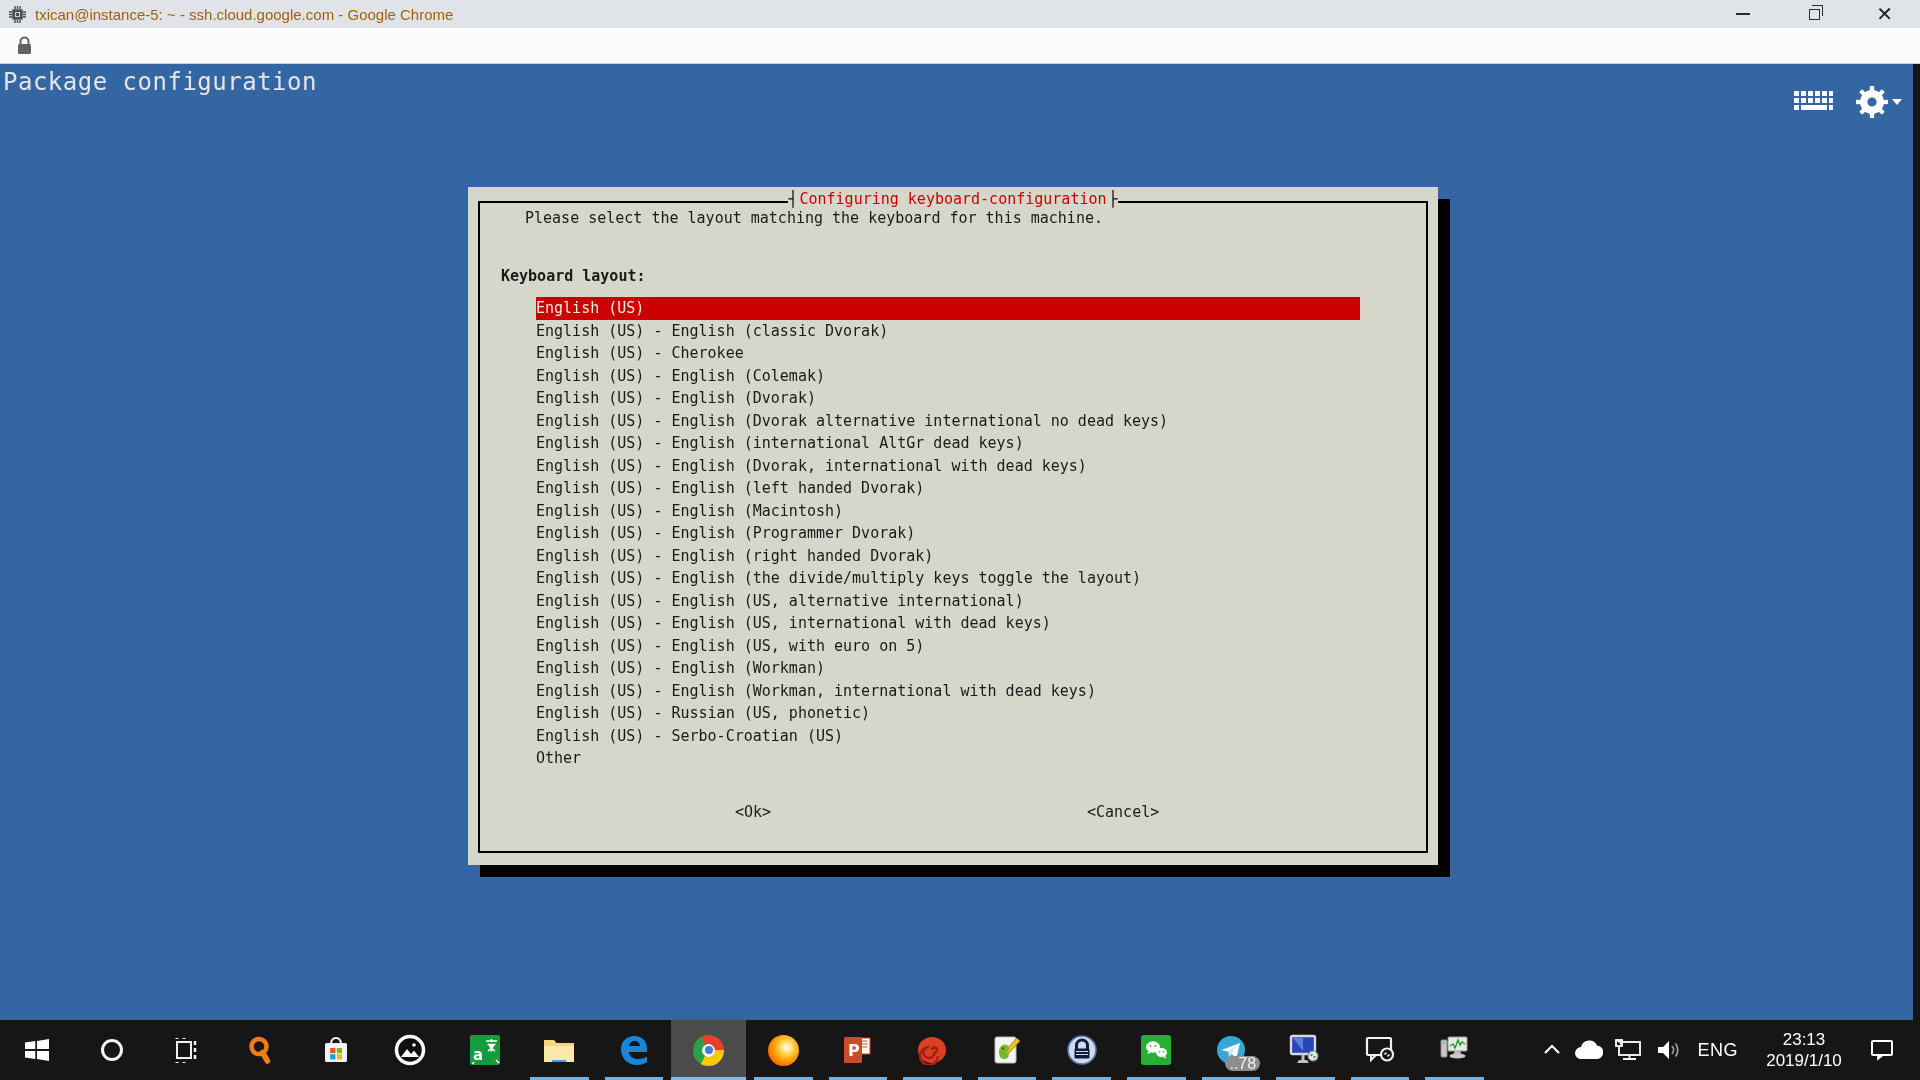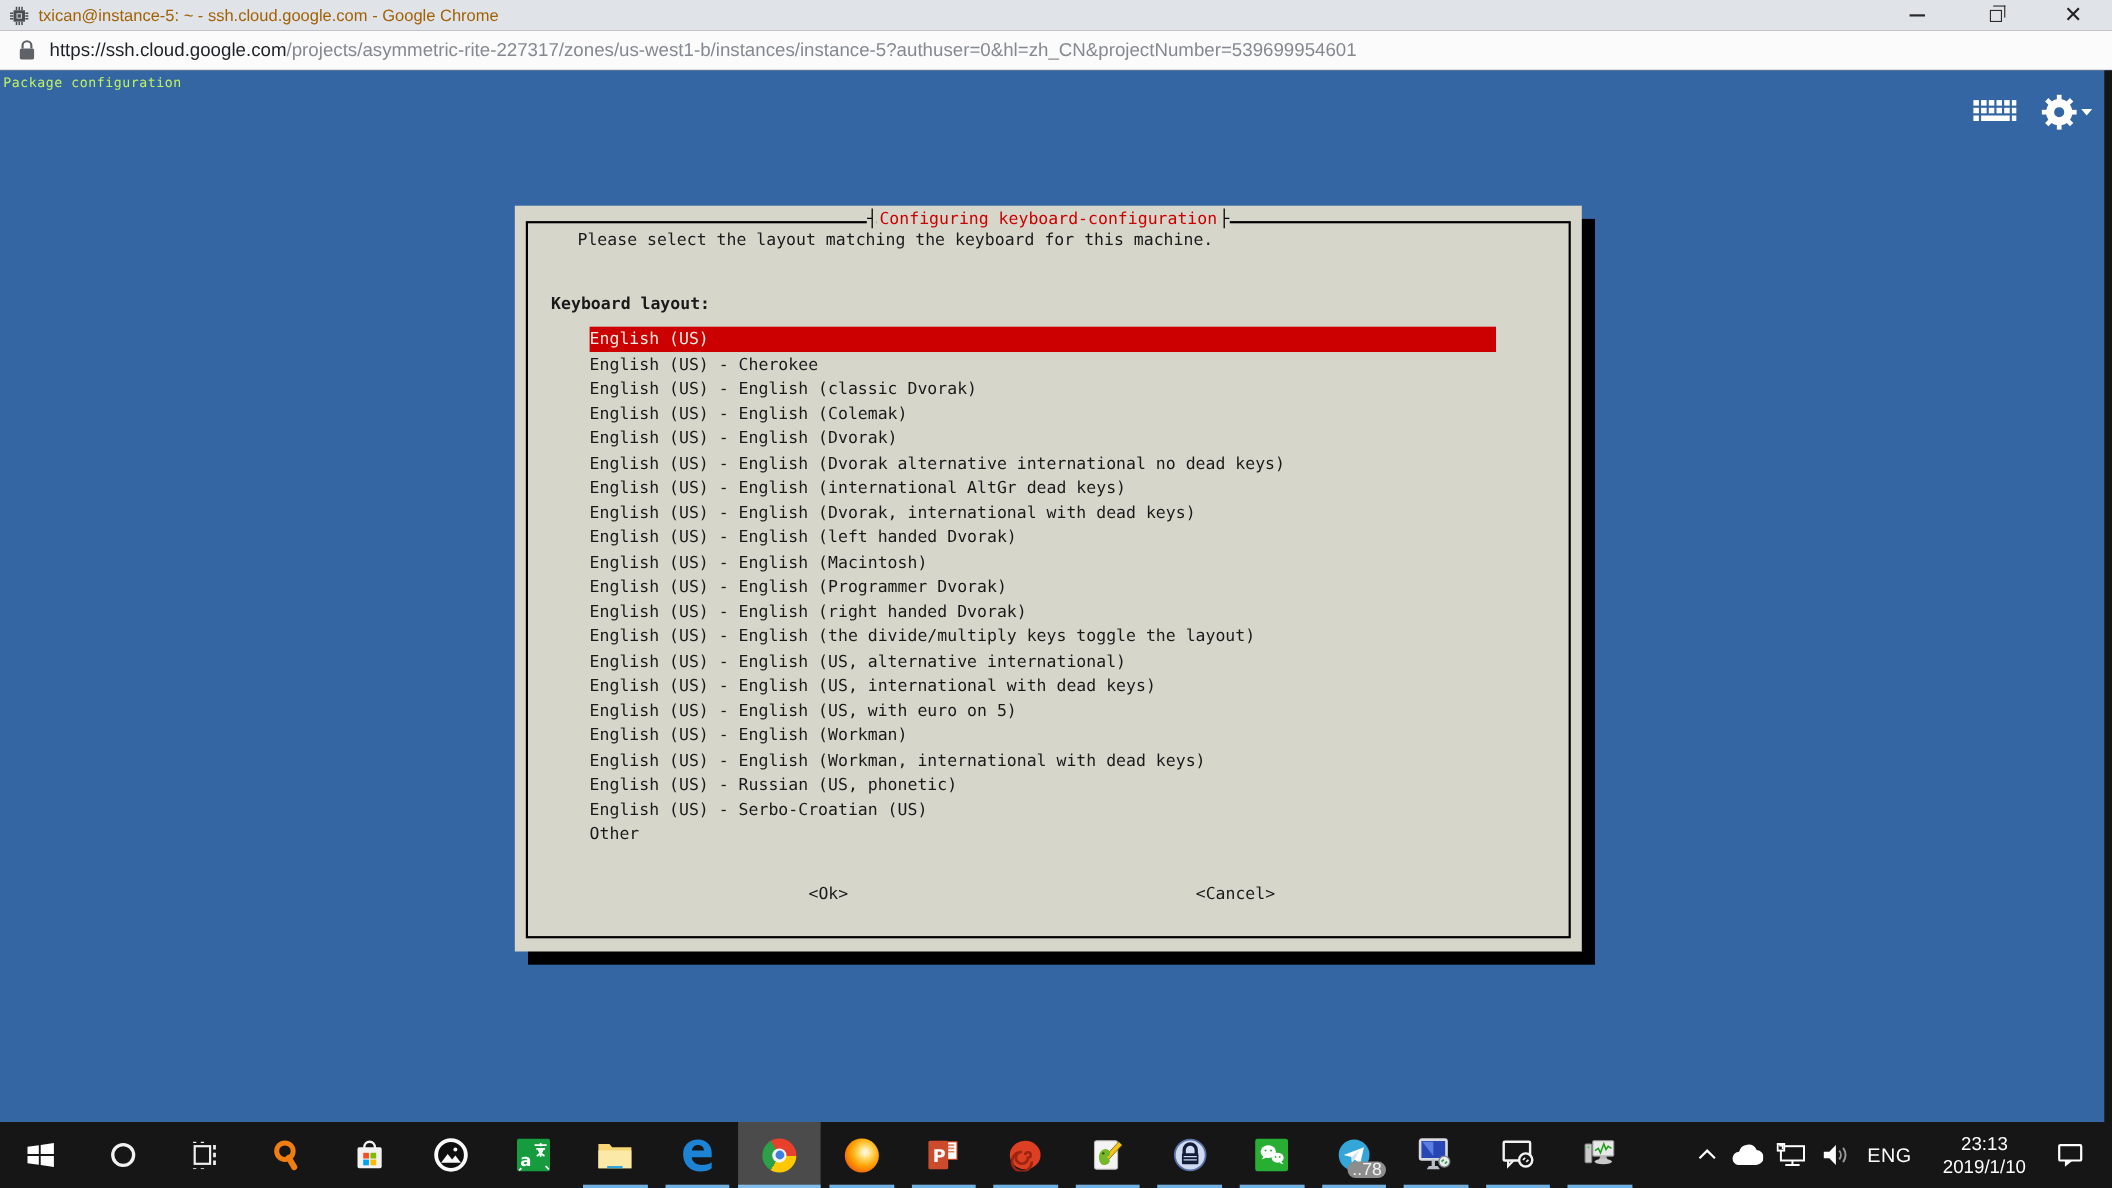--- a/index.html
+++ b/index.html
@@ -18,21 +18,21 @@
   .close-glyph { font-size:20px; line-height:1; color:#222; }
 
   .urlbar { position:absolute; left:0; top:28px; width:1920px; height:36px; background:#fbfbfc; border-bottom:1px solid #cfd3d8; display:flex; align-items:center; }
   .lock-icon { margin-left:17px; flex:0 0 auto; }
   .url-text { margin-left:13px; font-size:17px; white-space:nowrap; }
   .url-host { color:#1e2125; }
   .url-path { color:#85898f; }
 
   
   .terminal { position:absolute; left:0; top:64px; width:1920px; height:956px; background:#3566a4; font-family:"DejaVu Sans Mono", monospace; }
-  .term-header { position:absolute; left:3px; top:4px; font-size:12px; color:#bef264; letter-spacing:.5px; }
+  .term-header { position:absolute; left:3px; top:4px; font-size:24px; color:#e5e5e5; letter-spacing:.5px; }
   .term-icons { position:absolute; right:18px; top:22px; display:flex; align-items:center; gap:22px; }
   .gear-wrap { display:flex; align-items:center; gap:4px; }
   .caret-down { width:0; height:0; border-left:5px solid transparent; border-right:5px solid transparent; border-top:6px solid #fff; }
   .term-scrollbar { position:absolute; right:0; top:0; width:7px; height:956px; background:#151515; }
 
   
   .dialog { position:absolute; left:468px; top:123px; width:970px; height:678px; background:#d6d6cb; box-shadow:12px 12px 0 0 #000; font-family:"DejaVu Sans Mono", monospace; font-size:15px; color:#1a1a1a; }
   .dialog-inner { position:absolute; left:10px; top:14px; width:950px; height:652px; border:2px solid #000; }
   .dialog-title { position:absolute; top:-13px; left:0; right:0; text-align:center; white-space:pre; }
   .dialog-title .cap { background:#d6d6cb; color:#000; }
@@ -92,23 +92,20 @@
         <span class="close-glyph">✕</span>
       </div>
   </div>
 </div>
 
 <div class="urlbar">
   <svg class="lock-icon" width="15" height="19" viewBox="0 0 15 19">
     <path d="M3.5 8V5.5a4 4 0 0 1 8 0V8" fill="none" stroke="#5f6368" stroke-width="2"></path>
     <rect x="1" y="8" width="13" height="10" rx="1.5" fill="#5f6368"></rect>
   </svg>
-  <div class="url-text">
-    <span class="url-host">https://ssh.cloud.google.com</span><span class="url-path">/projects/asymmetric-rite-227317/zones/us-west1-b/instances/instance-5?authuser=0&amp;hl=zh_CN&amp;projectNumber=539699954601</span>
-  </div>
 </div>
 
 <div class="terminal">
   <div class="term-header">Package configuration</div>
 
   <div class="term-icons">
     <svg width="42" height="26" viewBox="0 0 42 26">
       <g fill="#fff">
         <rect x="2" y="2" width="5" height="5"></rect>
           <rect x="9" y="2" width="5" height="5"></rect>
@@ -146,22 +143,22 @@
   </div>
 
   <div class="dialog">
     <div class="dialog-inner">
       <div class="dialog-title"><span class="cap">┤</span><span class="ttl">Configuring keyboard-configuration</span><span class="cap">├</span></div>
       <div class="dlg-prompt">Please select the layout matching the keyboard for this machine.</div>
       <div class="dlg-label">Keyboard layout:</div>
 
       <div class="dlg-list">
         <div class="dlg-item selected">English (US)</div>
+        <div class="dlg-item">English (US) - English (classic Dvorak)</div>
         <div class="dlg-item">English (US) - Cherokee</div>
-        <div class="dlg-item">English (US) - English (classic Dvorak)</div>
         <div class="dlg-item">English (US) - English (Colemak)</div>
         <div class="dlg-item">English (US) - English (Dvorak)</div>
         <div class="dlg-item">English (US) - English (Dvorak alternative international no dead keys)</div>
         <div class="dlg-item">English (US) - English (international AltGr dead keys)</div>
         <div class="dlg-item">English (US) - English (Dvorak, international with dead keys)</div>
         <div class="dlg-item">English (US) - English (left handed Dvorak)</div>
         <div class="dlg-item">English (US) - English (Macintosh)</div>
         <div class="dlg-item">English (US) - English (Programmer Dvorak)</div>
         <div class="dlg-item">English (US) - English (right handed Dvorak)</div>
         <div class="dlg-item">English (US) - English (the divide/multiply keys toggle the layout)</div>

